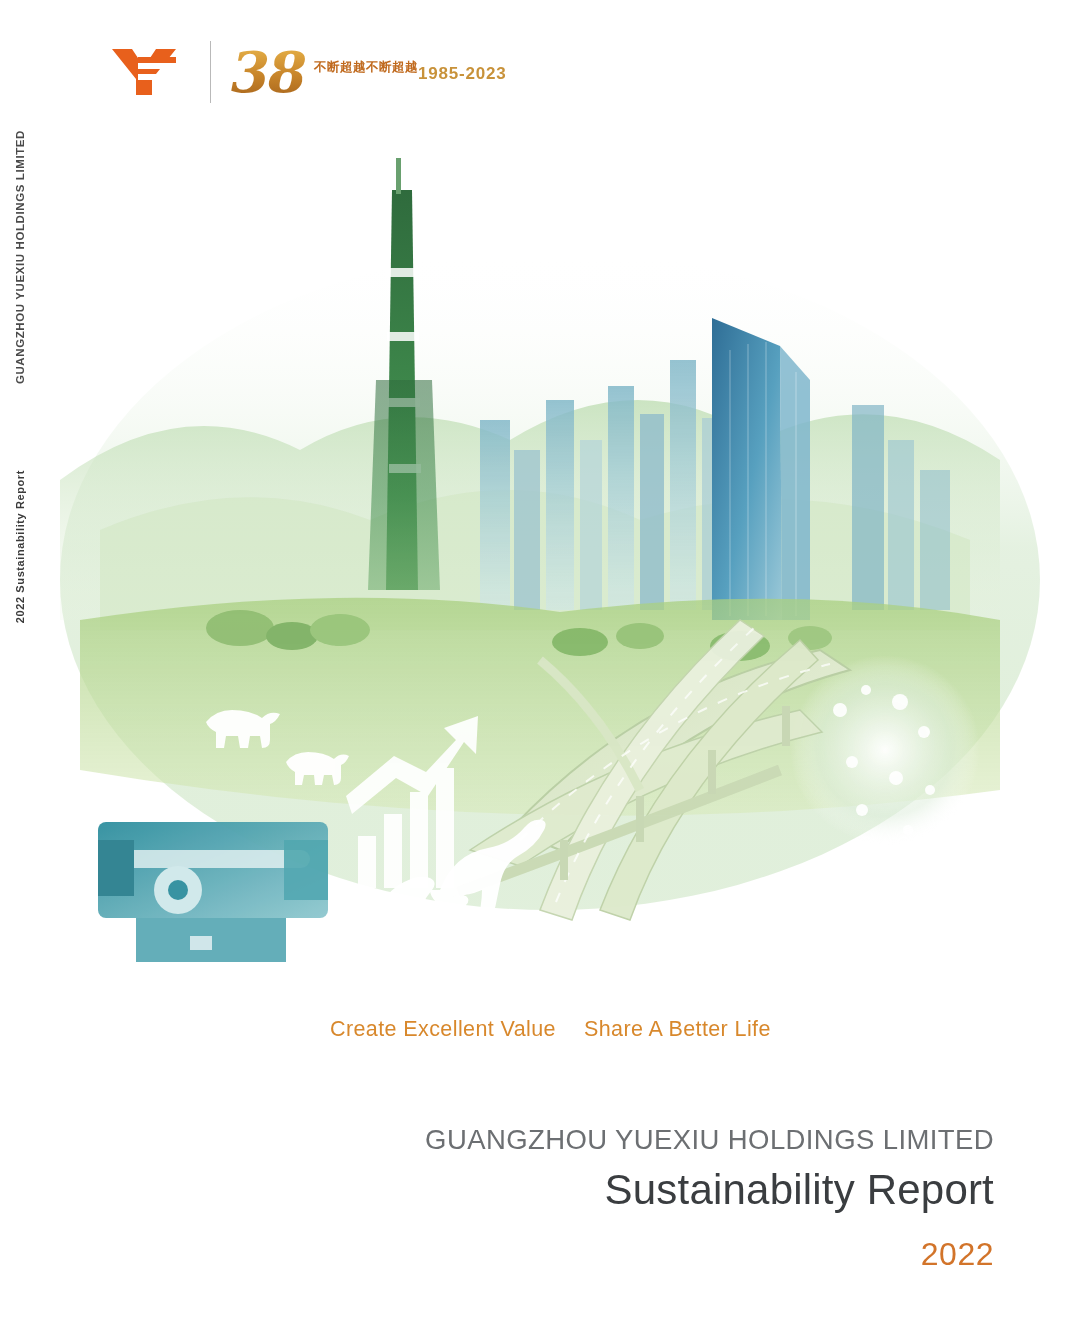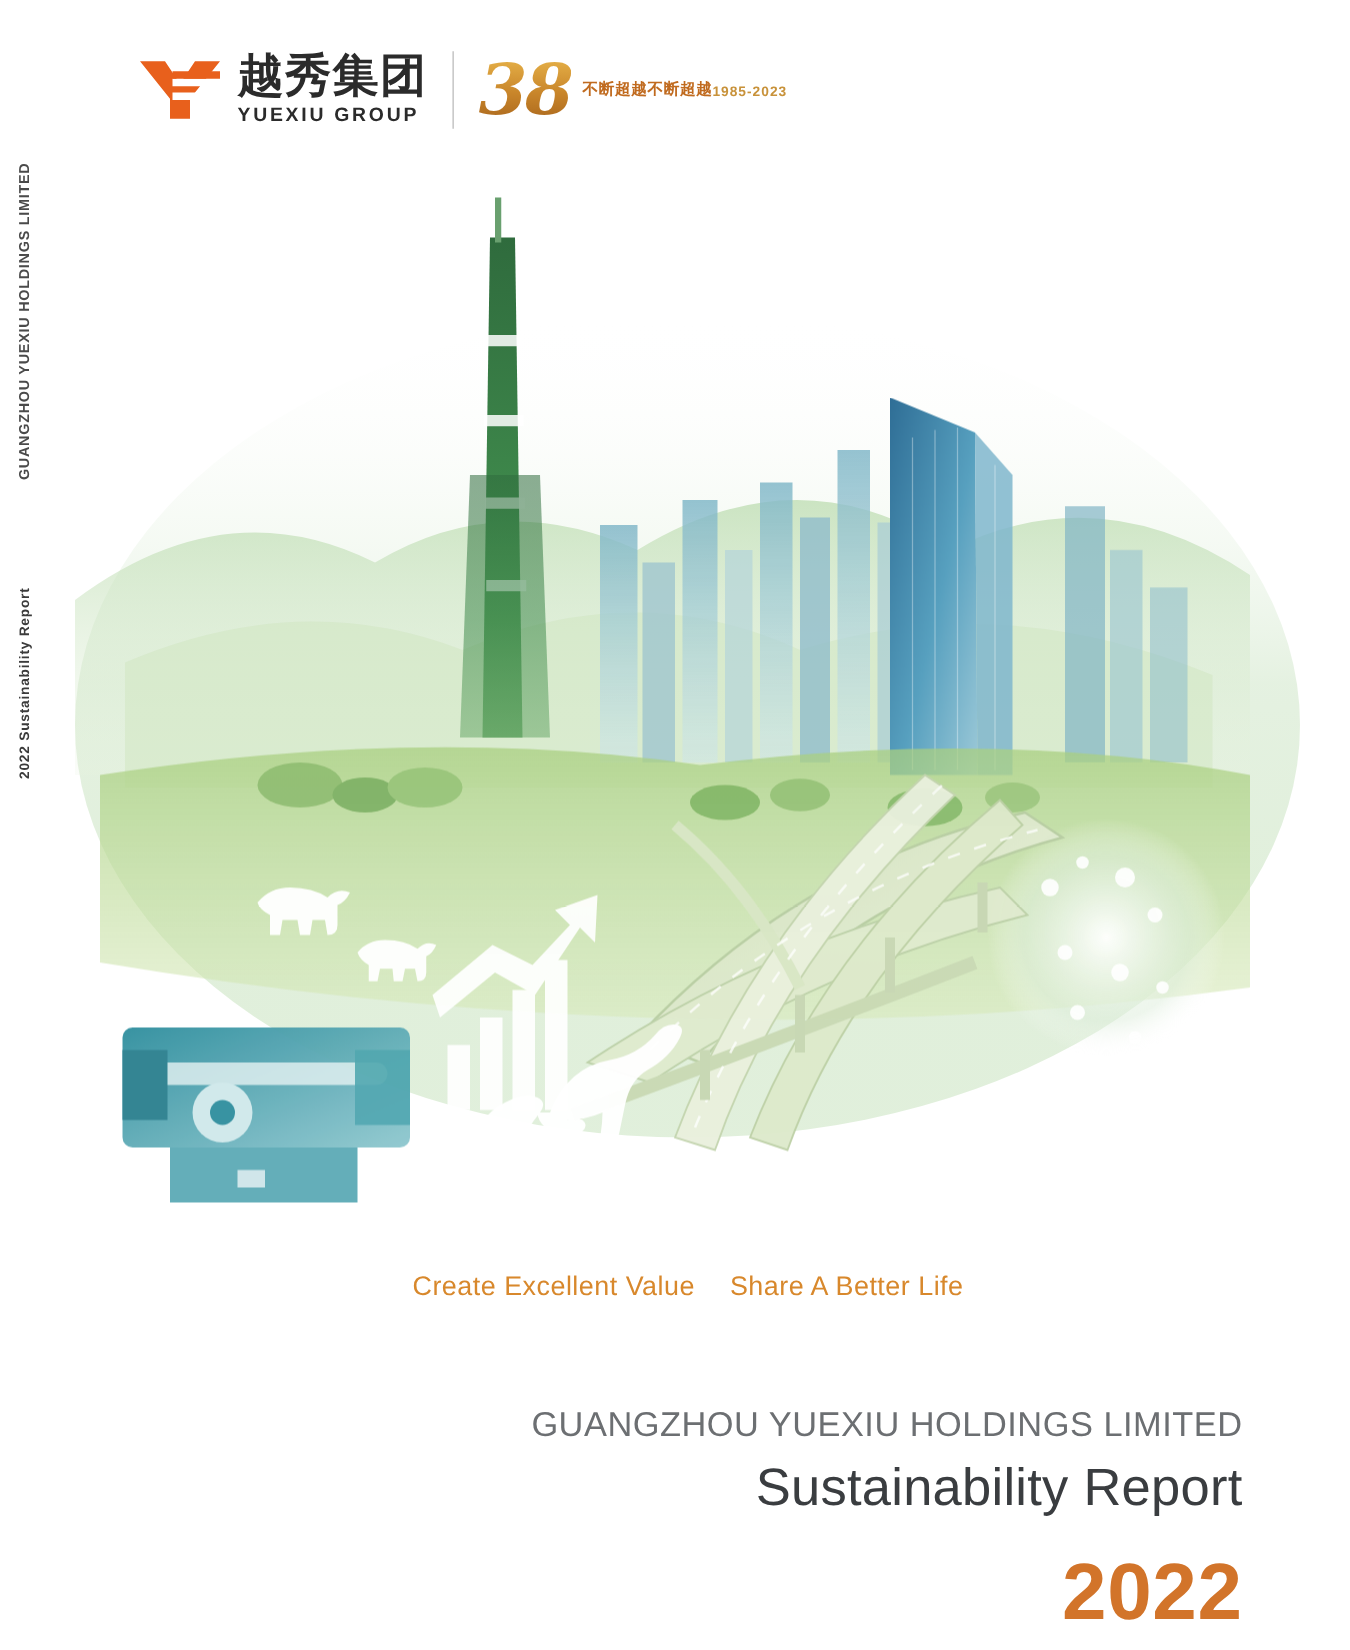--- a/index.html
+++ b/index.html
@@ -110,21 +110,21 @@
   }
   .anniv-cn {
     font-family: "DejaVu Sans", sans-serif;
     font-size: 12.5px;
     font-weight: bold;
     color: #c06a1e;
     letter-spacing: 0.5px;
   }
   .anniv-years {
     margin-top: 4px;
-    font-size: 11px;
+    font-size: 17px;
     font-weight: bold;
     color: #c8923a;
     letter-spacing: 0.8px;
   }
 
   
   .art {
     position: absolute;
     left: 40px;
     top: 150px;
@@ -163,22 +163,22 @@
     font-size: 42px;
     color: #3a3d40;
     letter-spacing: 0.2px;
     text-align: right;
     white-space: nowrap;
   }
   .title-year {
     position: absolute;
     right: 86px;
     top: 1236px;
-    font-size: 64px;
-    font-weight: bold;
+    font-size: 32px;
+    font-weight: normal;
     color: #d2742a;
     letter-spacing: 0.5px;
     text-align: center;
     white-space: nowrap;
   }
 </style>
 </head>
 <body>
 
 <div class="spine">
@@ -190,24 +190,20 @@
 
   <div class="logo-mark">
     <svg width="72" height="58" viewBox="0 0 72 58">
       <path d="M4 6 L24 6 L36 24 L48 6 L68 6 L44 36 L44 52 L28 52 L28 36 Z" fill="#e8601c"></path>
       <rect x="30" y="20" width="38" height="6" fill="#ffffff"></rect>
       <rect x="30" y="31" width="38" height="6" fill="#ffffff"></rect>
       <path d="M30 14 L68 14 L68 20 L30 20 Z" fill="#e8601c"></path>
     </svg>
   </div>
 
-  <div class="logo-textcol">
-    <div class="logo-cn">越秀集团</div>
-    <div class="logo-en">YUEXIU GROUP</div>
-  </div>
 
   <div class="logo-divider"></div>
 
   <div class="anniv">
     <div class="anniv-num">38</div>
     <div class="anniv-right">
       <div class="anniv-cn">不断超越</div>
       <div class="anniv-cn">不断超越</div>
       <div class="anniv-years">1985-2023</div>
     </div>

